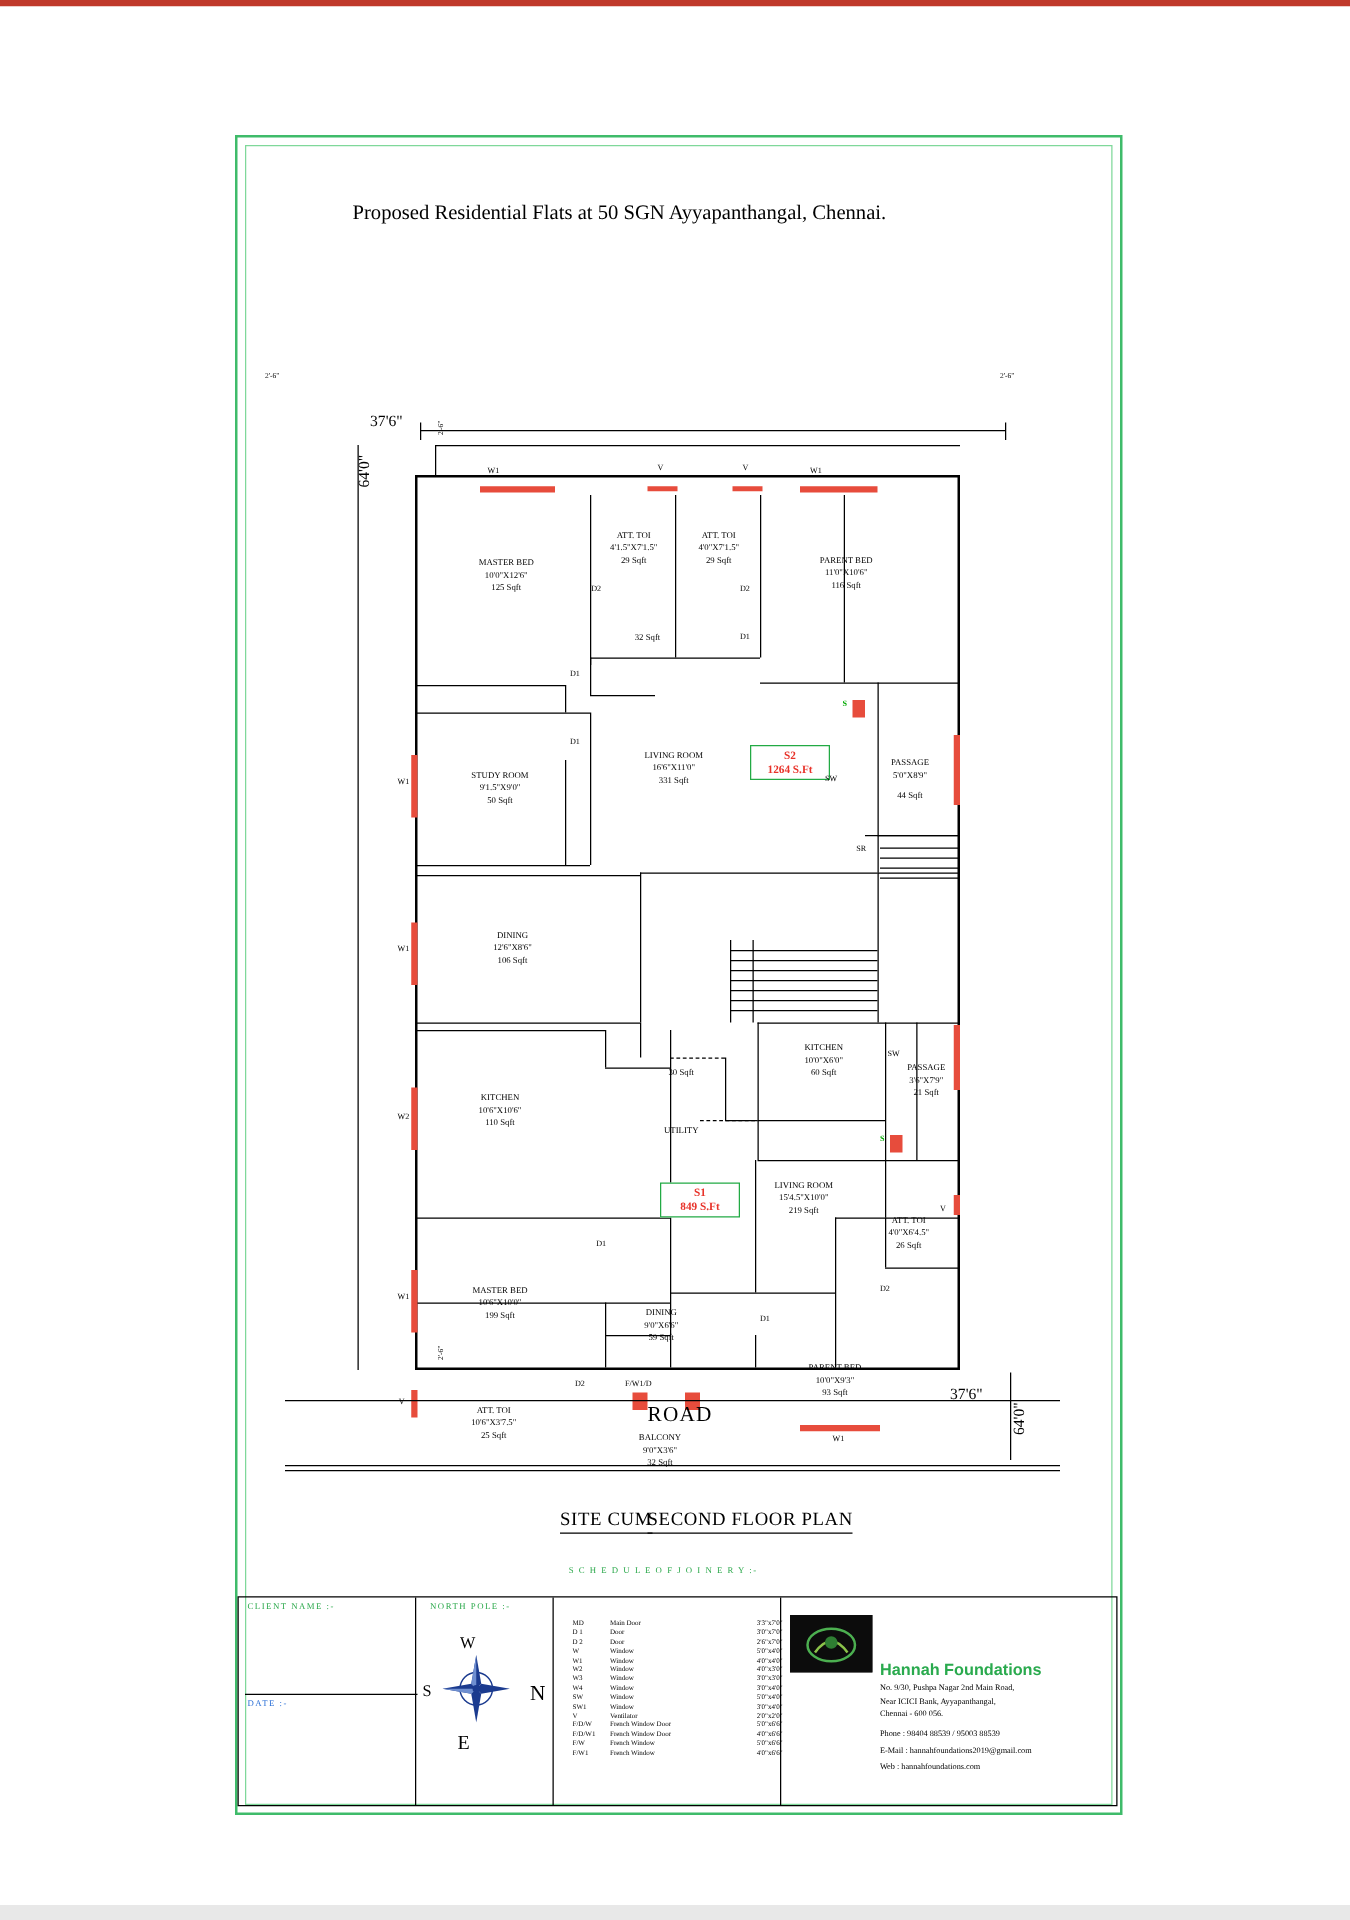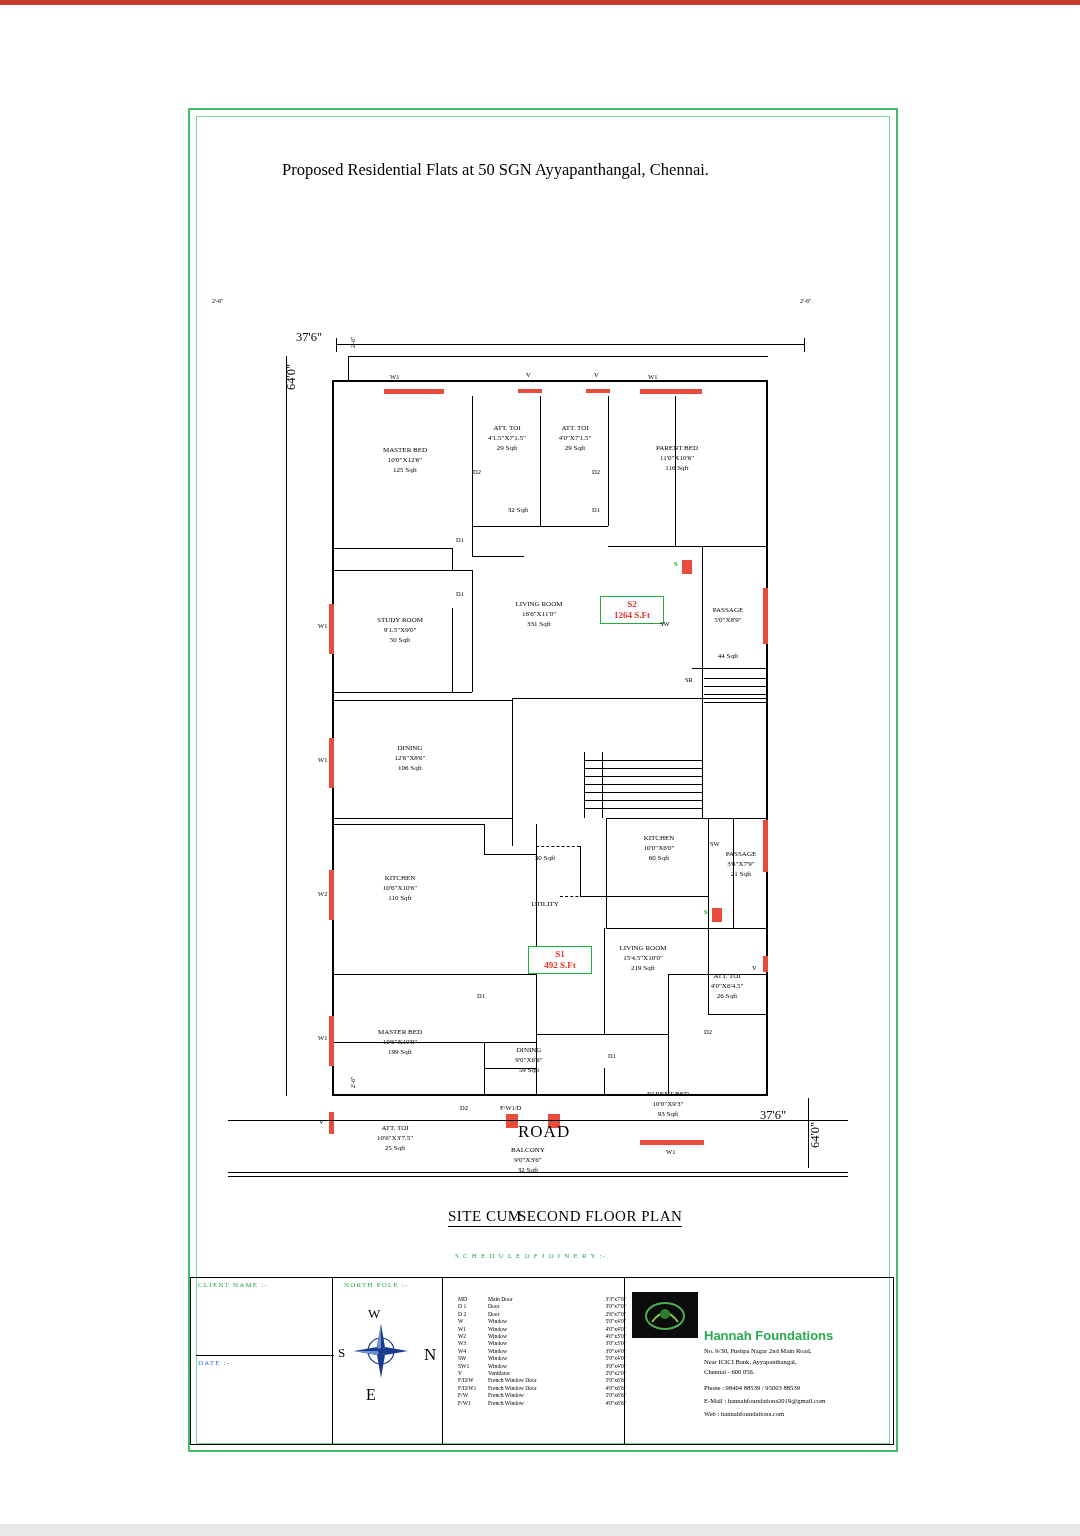--- a/index.html
+++ b/index.html
@@ -199,21 +199,21 @@
   <div class="lbl" style="left:160px;top:508px;width:104px;">STUDY ROOM</div>
   <div class="lbl" style="left:160px;top:518px;width:104px;">9'1.5"X9'0"</div>
   <div class="lbl" style="left:160px;top:528px;width:104px;">50 Sqft</div>
 
   <div class="lbl" style="left:296px;top:492px;width:110px;">LIVING ROOM</div>
   <div class="lbl" style="left:296px;top:502px;width:110px;">16'6"X11'0"</div>
   <div class="lbl" style="left:296px;top:512px;width:110px;">331 Sqft</div>
 
   <div class="lbl" style="left:500px;top:498px;width:80px;">PASSAGE</div>
   <div class="lbl" style="left:500px;top:508px;width:80px;">5'0"X8'9"</div>
-  <div class="lbl" style="left:500px;top:544px;width:80px;">44 Sqft</div>
+  <div class="lbl" style="left:500px;top:524px;width:80px;">44 Sqft</div>
 
   <div class="lbl" style="left:172px;top:636px;width:100px;">DINING</div>
   <div class="lbl" style="left:172px;top:646px;width:100px;">12'6"X8'6"</div>
   <div class="lbl" style="left:172px;top:656px;width:100px;">106 Sqft</div>
 
   <div class="lbl" style="left:424px;top:726px;width:94px;">KITCHEN</div>
   <div class="lbl" style="left:424px;top:736px;width:94px;">10'0"X6'0"</div>
   <div class="lbl" style="left:424px;top:746px;width:94px;">60 Sqft</div>
 
   <div class="lbl" style="left:524px;top:742px;width:58px;">PASSAGE</div>
@@ -254,21 +254,21 @@
   <div class="lbl" style="left:292px;top:1038px;width:96px;">BALCONY</div>
   <div class="lbl" style="left:292px;top:1048px;width:96px;">9'0"X3'6"</div>
   <div class="lbl" style="left:292px;top:1058px;width:96px;">32 Sqft</div>
 
   <div class="sbox" style="left:412px;top:488px;width:62px;">
     <span class="s">S2</span>
     <span class="s">1264 S.Ft</span>
   </div>
   <div class="sbox" style="left:340px;top:838px;width:62px;">
     <span class="s">S1</span>
-    <span class="s">492 S.Ft</span>
+    <span class="s">849 S.Ft</span>
   </div>
 
   <div class="tag" style="left:202px;top:265px;">W1</div>
   <div class="tag" style="left:460px;top:265px;">W1</div>
   <div class="tag" style="left:338px;top:263px;">V</div>
   <div class="tag" style="left:406px;top:263px;">V</div>
   <div class="tag" style="left:130px;top:514px;">W1</div>
   <div class="tag" style="left:130px;top:648px;">W1</div>
   <div class="tag" style="left:130px;top:782px;">W2</div>
   <div class="tag" style="left:130px;top:926px;">W1</div>

